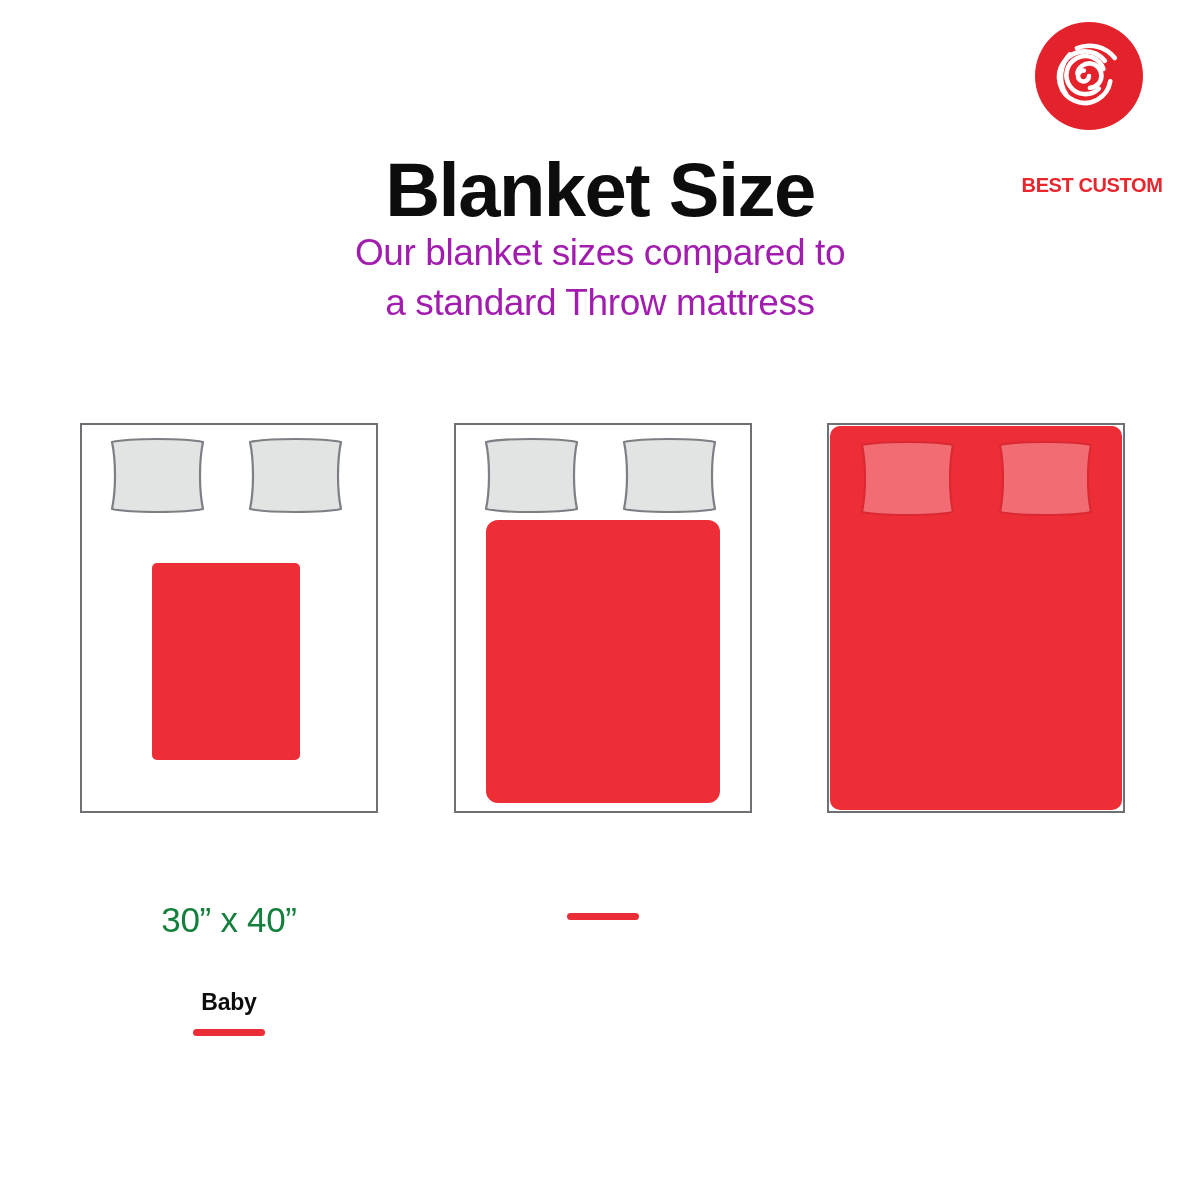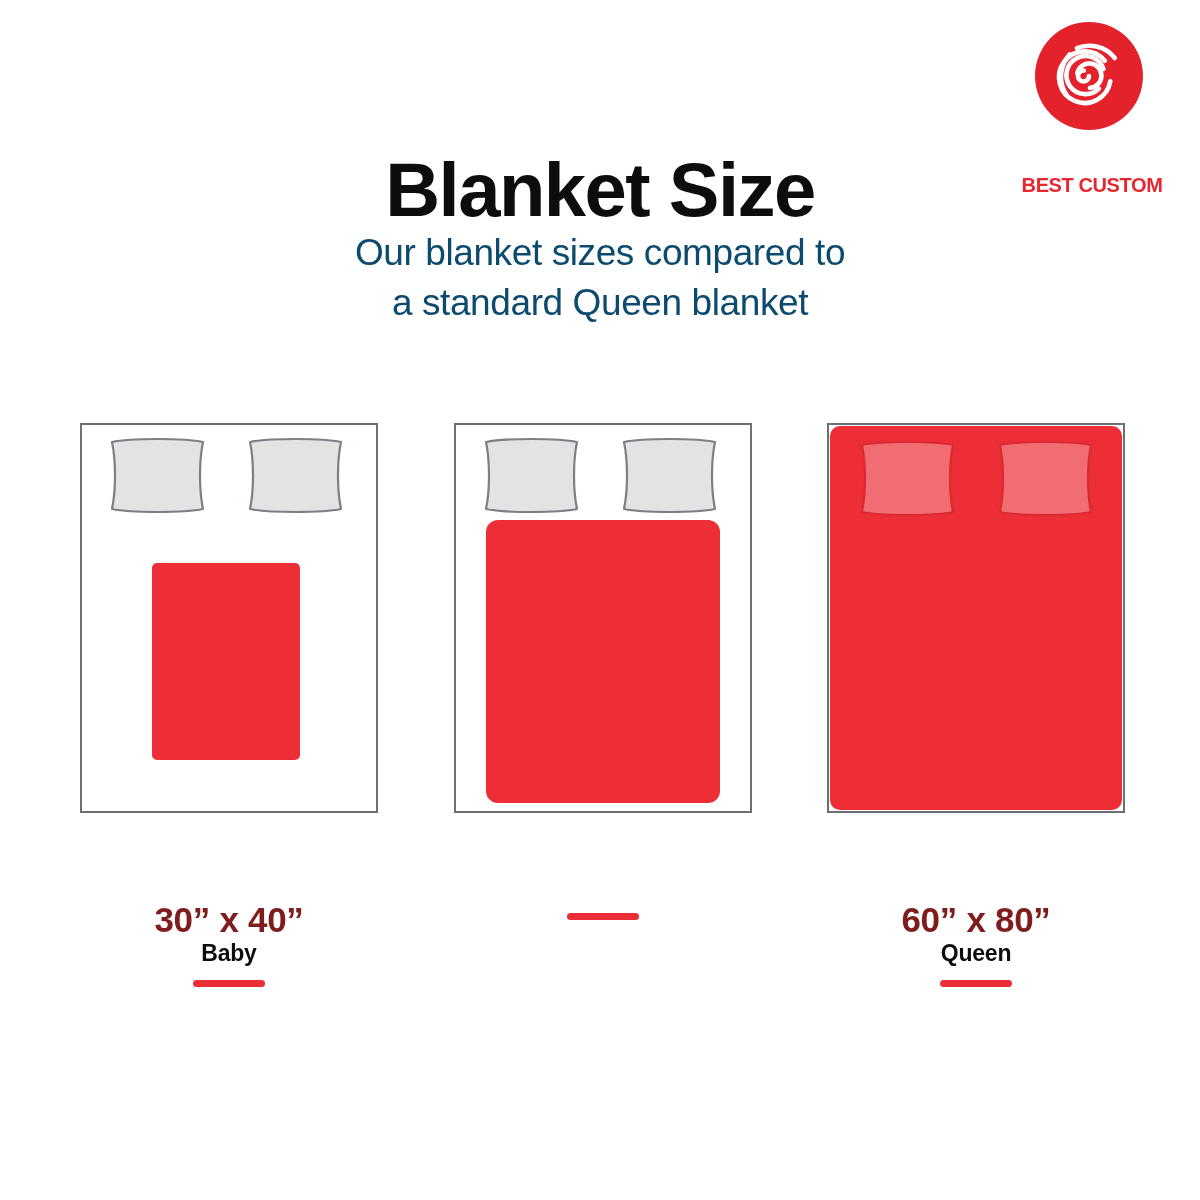--- a/index.html
+++ b/index.html
@@ -64,21 +64,21 @@
     line-height: 1;
     margin-top: 48px;
   }
   #page-subtitle {
     position: absolute;
     top: 228px;
     left: 0;
     width: 1200px;
     text-align: center;
     font-size: 37px;
-    color: #0c4a6e;
+    color: #a21caf;
     line-height: 1.35;
     letter-spacing: -0.4px;
     font-family: "Liberation Sans", sans-serif;
   }
   #page-subtitle .sub-line { display: block; }
 
   
   #beds-row {
     position: absolute;
     top: 423px;
@@ -165,27 +165,28 @@
     top: 0;
     width: 298px;
     text-align: center;
   }
   .caption.c0 { left: 80px; }
   .caption.c1 { left: 454px; }
   .caption.c2 { left: 827px; }
 
   .caption-dims {
     font-size: 35px;
-    font-weight: bold;
-    color: #7f1d1d;
+    font-weight: normal;
+    color: #15803d;
     letter-spacing: -0.3px;
     font-family: "Liberation Sans", sans-serif;
     white-space: nowrap;
   }
   .caption-name {
+    margin-top: 49px;
     font-size: 23px;
     font-weight: bold;
     color: #0D0D0D;
     letter-spacing: -0.2px;
     font-family: "Liberation Sans", sans-serif;
   }
   .caption-rule {
     margin: 13px auto 0 auto;
     width: 72px;
     height: 7px;
@@ -208,21 +209,21 @@
         <path d="M41.9 26.2 a32.6 32.6 0 0 1 37.9 9.8"></path>
       </g>
     </svg>
   </div>
   <div id="brand-wordmark">BEST CUSTOM</div>
 </div>
 
 <h1 id="page-title">Blanket Size</h1>
 <div id="page-subtitle">
   <span class="sub-line">Our blanket sizes compared to</span>
-  <span class="sub-line">a standard Queen blanket</span>
+  <span class="sub-line">a standard Throw mattress</span>
 </div>
 
 <div id="beds-row">
 
   <div class="bed-card c0">
     <div class="mattress"></div>
     <div class="pillow left">
       <svg viewBox="0 0 99 77" aria-hidden="true">
         <path d="M4 5 C22 1 77 1 95 5 C91 24 91 53 95 72 C77 76 22 76 4 72 C8 53 8 24 4 5 Z" fill="#E2E4E3" stroke="#7C7F83" stroke-width="2.2" stroke-linejoin="round"></path>
       </svg>
@@ -273,19 +274,14 @@
   <div class="caption c0">
     <div class="caption-dims">30” x 40”</div>
     <div class="caption-name">Baby</div>
     <div class="caption-rule"></div>
   </div>
 
   <div class="caption c1">
     <div class="caption-rule"></div>
   </div>
 
-  <div class="caption c2">
-    <div class="caption-dims">60” x 80”</div>
-    <div class="caption-name">Queen</div>
-    <div class="caption-rule"></div>
-  </div>
 
 </div>
 
 </body></html>

